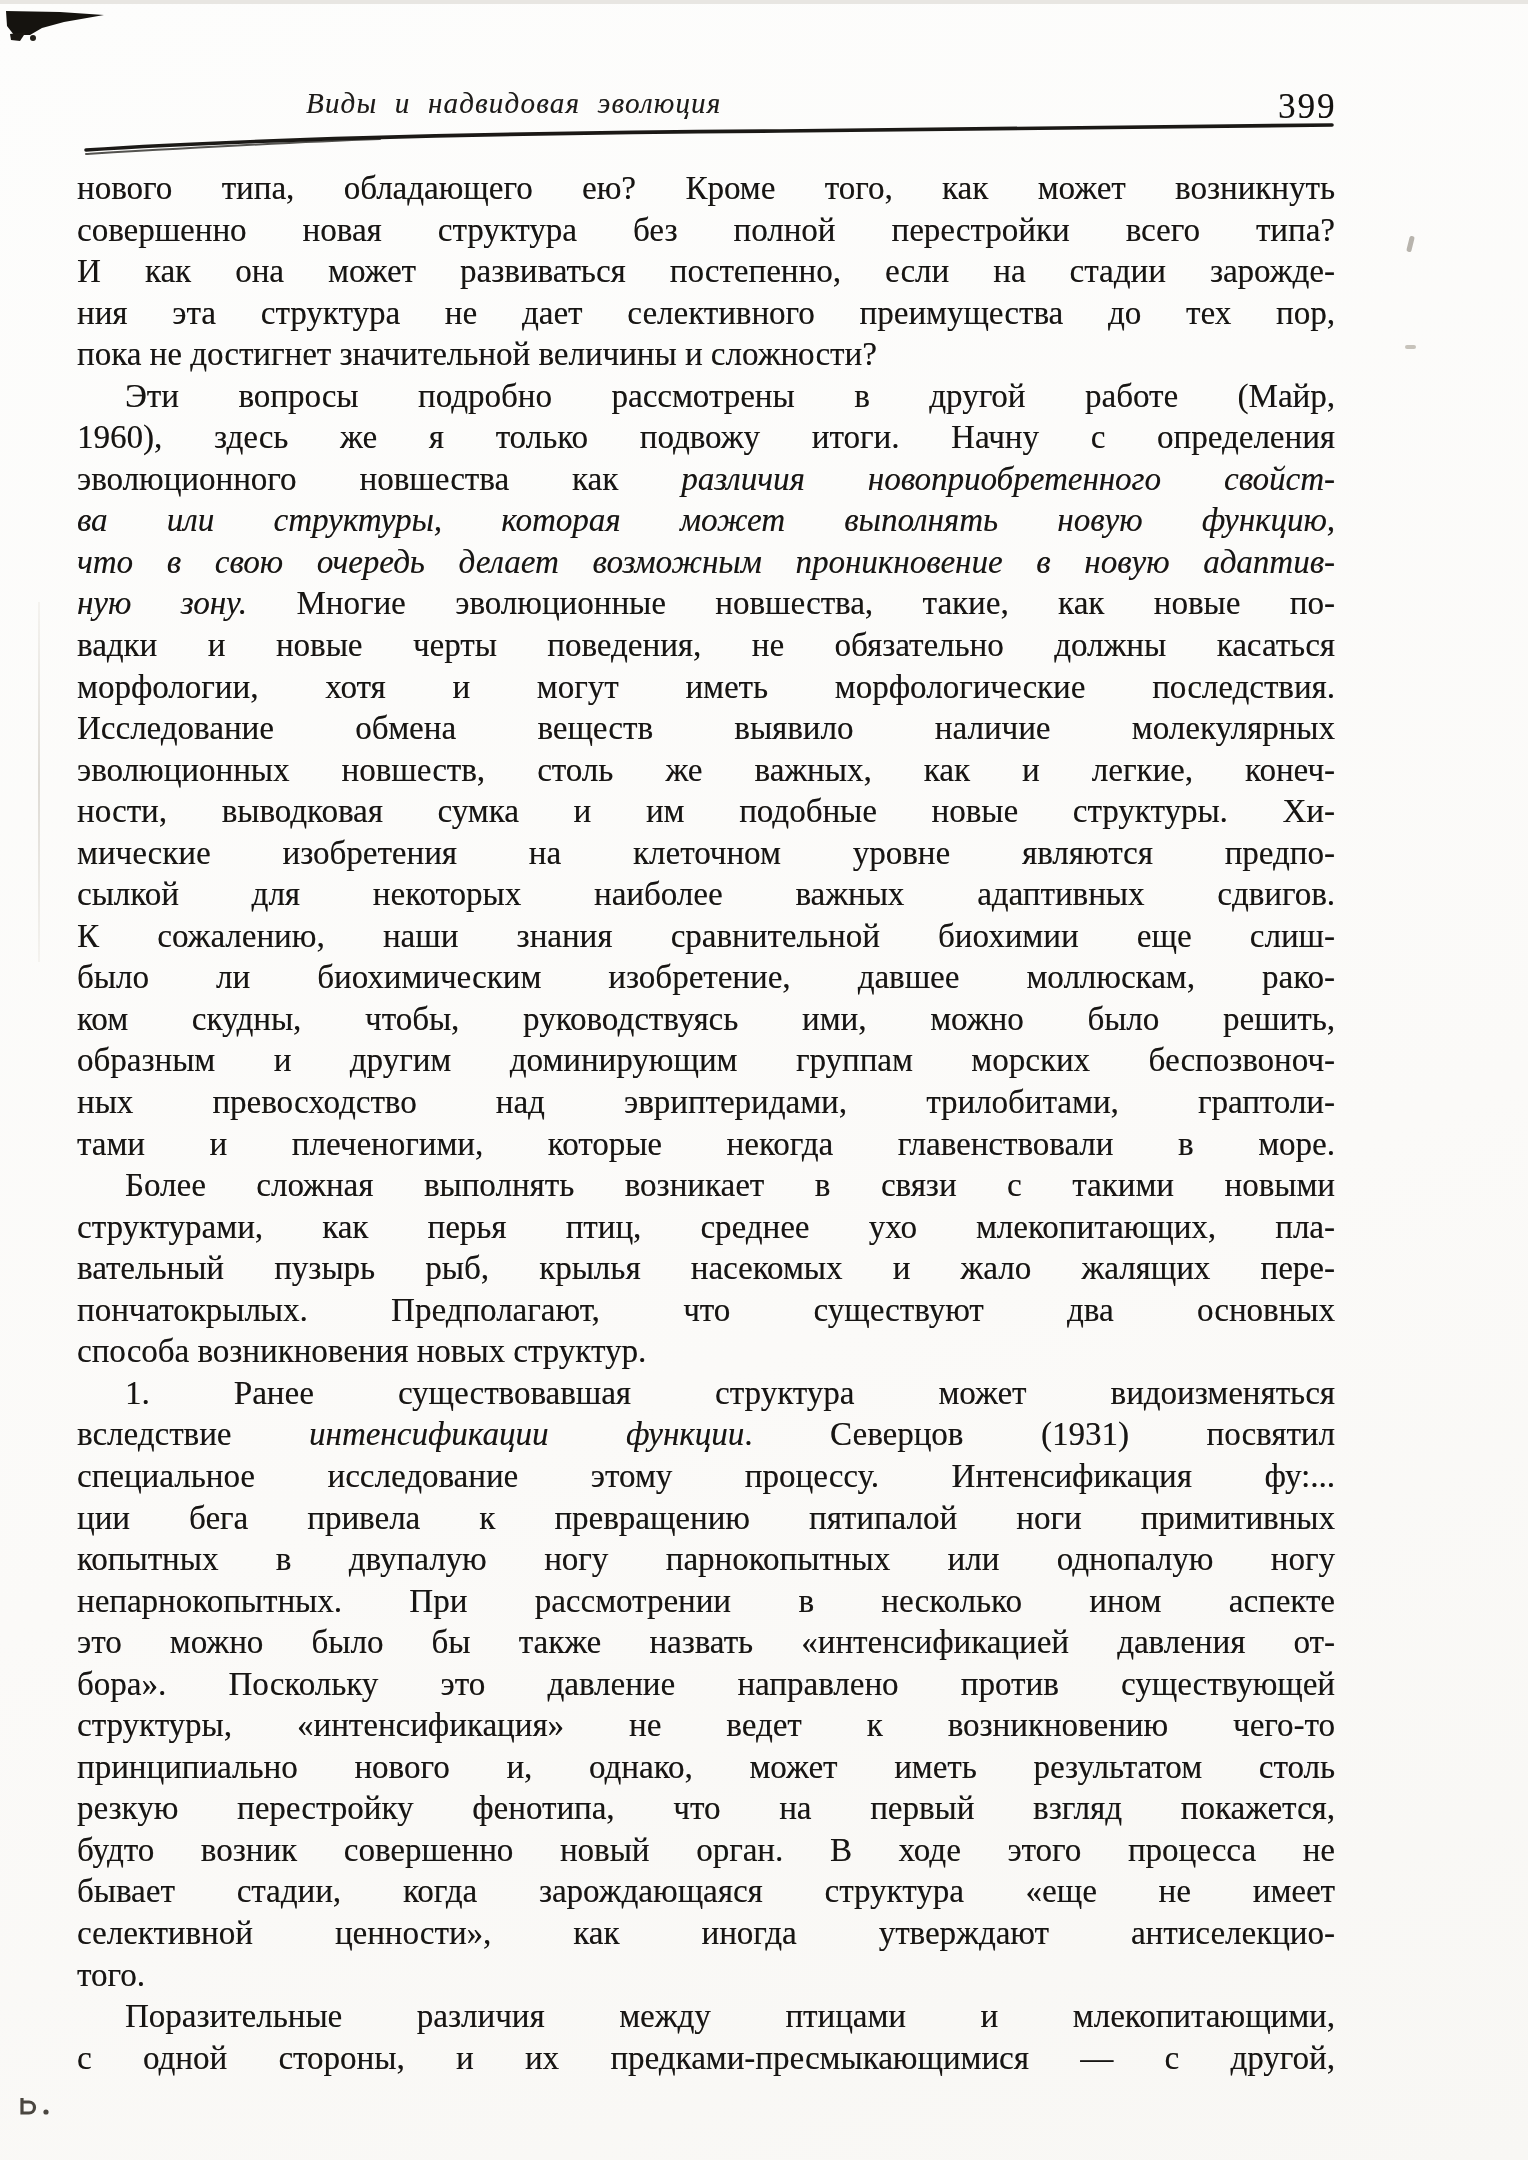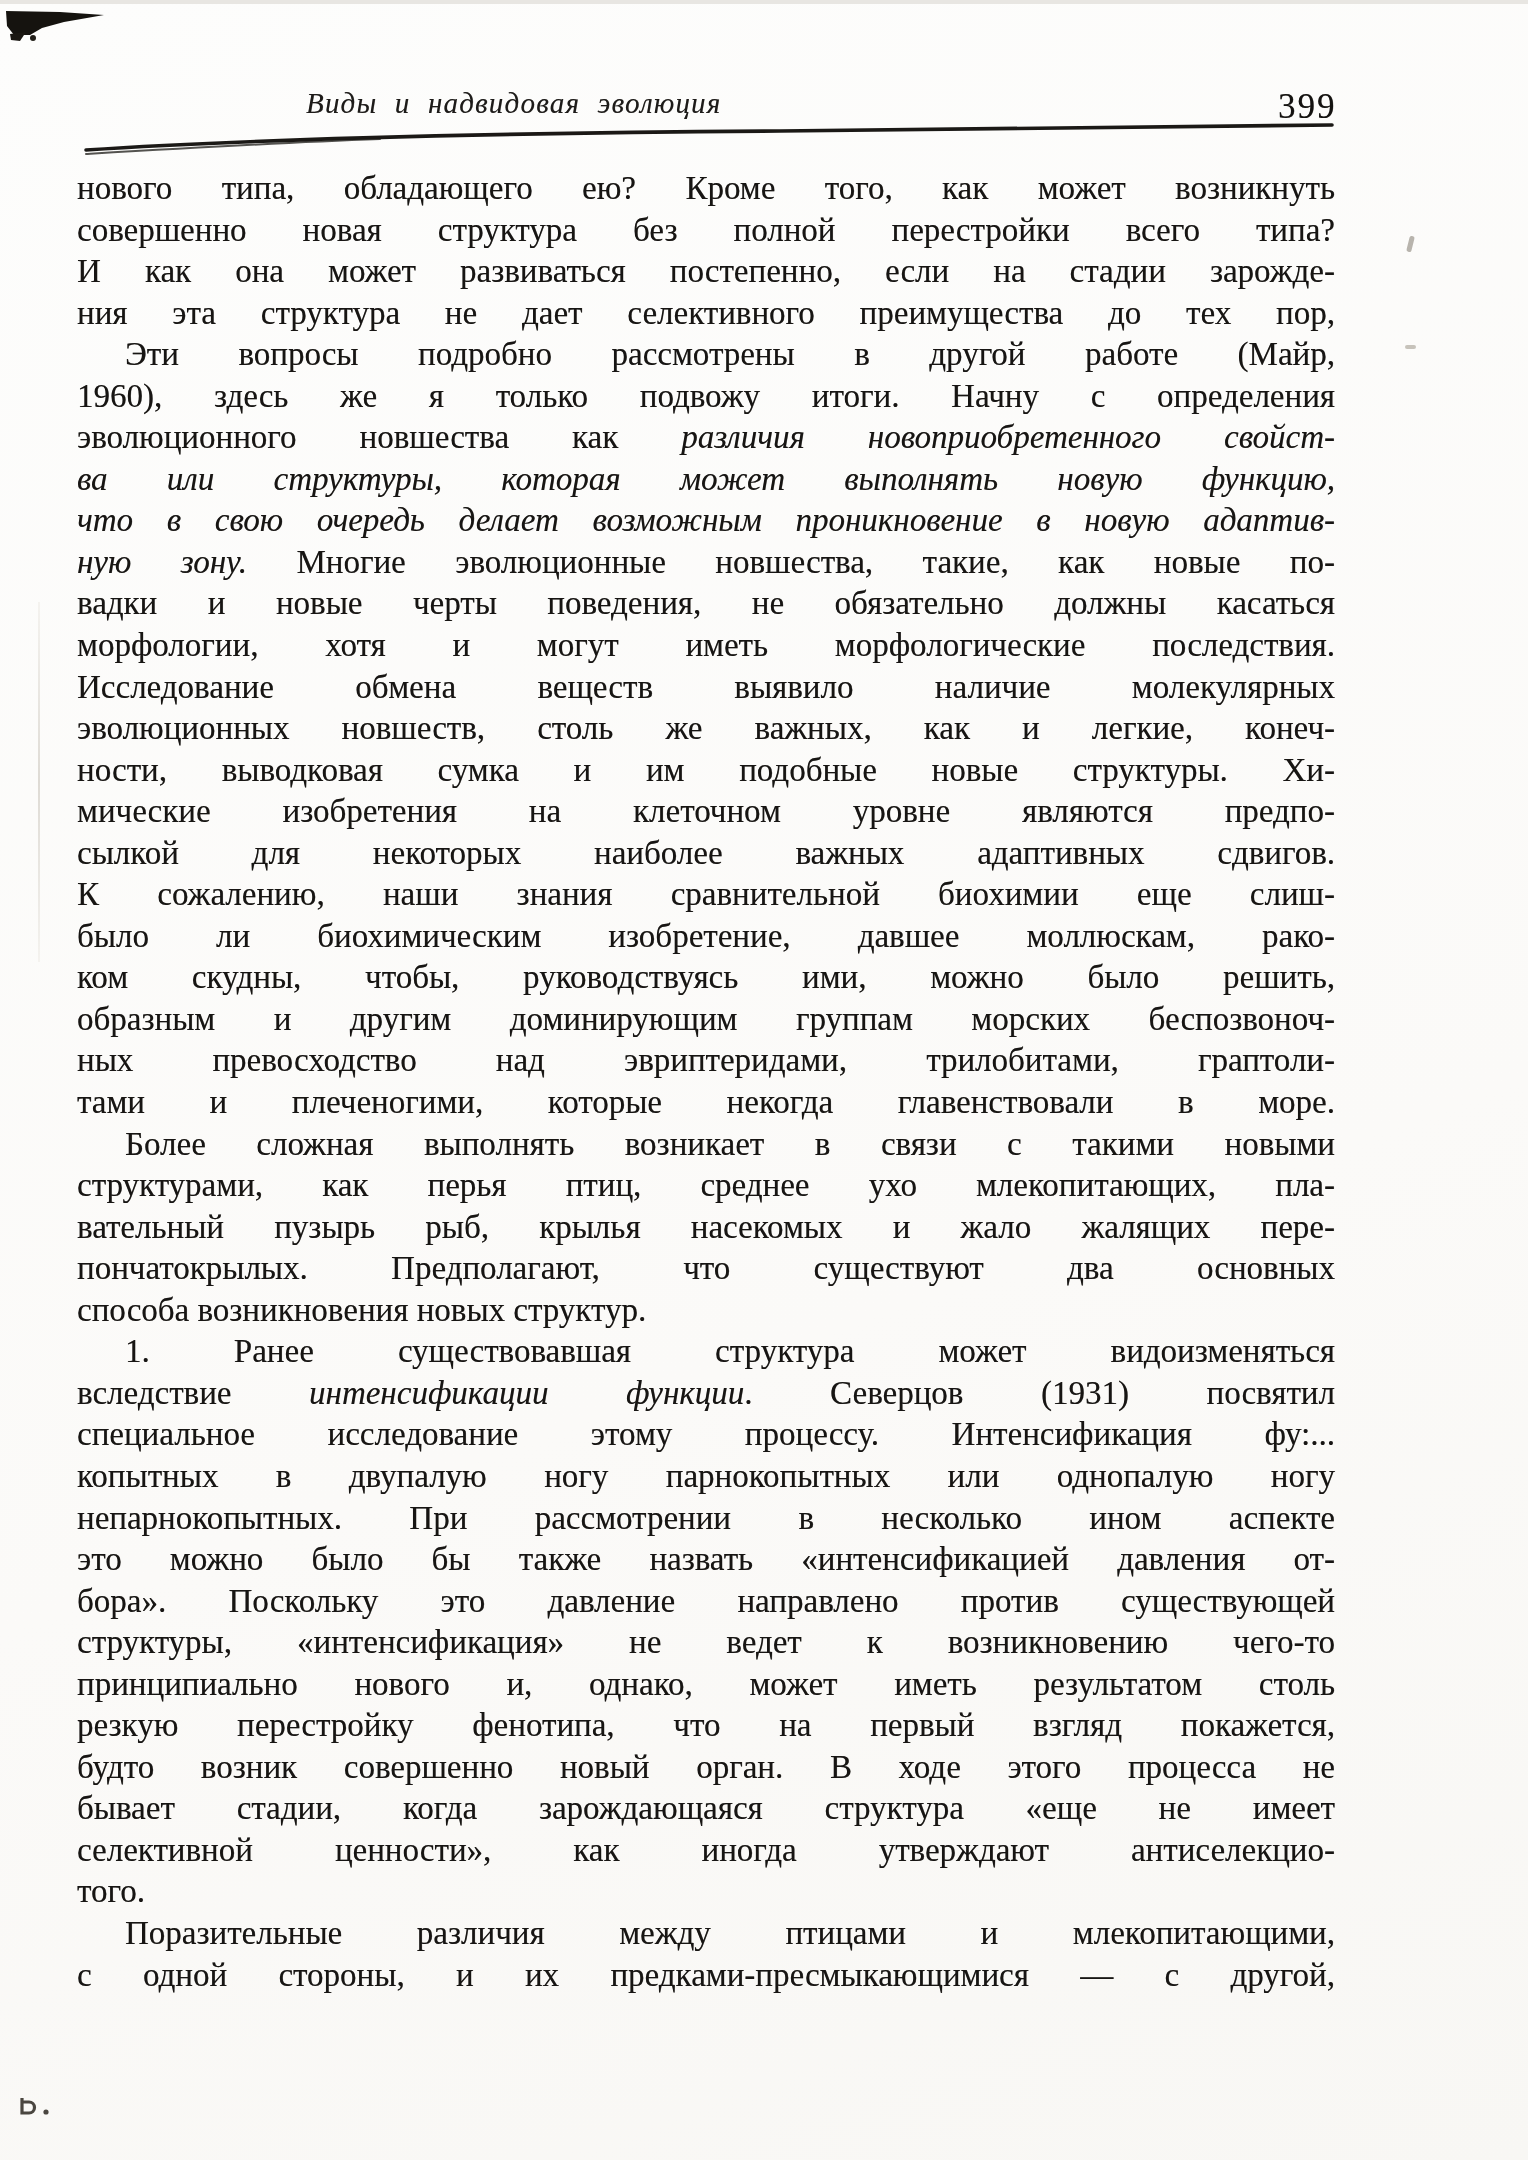--- a/index.html
+++ b/index.html
@@ -94,20 +94,21 @@
   <svg class="rule-svg" width="1528" height="200">
     <path d="M 86 146 C 220 137 460 129 780 127 C 1060 125 1250 123 1332 121" stroke="#1b1916" stroke-width="3.6" fill="none" stroke-linecap="round"></path>
     <path d="M 86 150 C 170 145 270 139 380 135" stroke="#1b1916" stroke-width="2" fill="none" opacity="0.75" stroke-linecap="round"></path>
   </svg>
 
   <div class="body-text">
       <div class="line"><span class="seg">нового типа, обладающего ею? Кроме того, как может возникнуть</span></div>
       <div class="line"><span class="seg">совершенно новая структура без полной перестройки всего типа?</span></div>
       <div class="line"><span class="seg">И как она может развиваться постепенно, если на стадии зарожде-</span></div>
       <div class="line"><span class="seg">ния эта структура не дает селективного преимущества до тех пор,</span></div>
+      <div class="line end"><span class="seg">пока не достигнет значительной величины и сложности?</span></div>
       <div class="line indent"><span class="seg">Эти вопросы подробно рассмотрены в другой работе (Майр,</span></div>
       <div class="line"><span class="seg">1960), здесь же я только подвожу итоги. Начну с определения</span></div>
       <div class="line"><span class="seg">эволюционного новшества как </span><span class="seg italic">различия новоприобретенного свойст-</span></div>
       <div class="line"><span class="seg italic">ва или структуры, которая может выполнять новую функцию,</span></div>
       <div class="line"><span class="seg italic">что в свою очередь делает возможным проникновение в новую адаптив-</span></div>
       <div class="line"><span class="seg italic">ную зону.</span><span class="seg"> Многие эволюционные новшества, такие, как новые по-</span></div>
       <div class="line"><span class="seg">вадки и новые черты поведения, не обязательно должны касаться</span></div>
       <div class="line"><span class="seg">морфологии, хотя и могут иметь морфологические последствия.</span></div>
       <div class="line"><span class="seg">Исследование обмена веществ выявило наличие молекулярных</span></div>
       <div class="line"><span class="seg">эволюционных новшеств, столь же важных, как и легкие, конеч-</span></div>
@@ -121,20 +122,21 @@
       <div class="line"><span class="seg">ных превосходство над эвриптеридами, трилобитами, граптоли-</span></div>
       <div class="line"><span class="seg">тами и плеченогими, которые некогда главенствовали в море.</span></div>
       <div class="line indent"><span class="seg">Более сложная выполнять возникает в связи с такими новыми</span></div>
       <div class="line"><span class="seg">структурами, как перья птиц, среднее ухо млекопитающих, пла-</span></div>
       <div class="line"><span class="seg">вательный пузырь рыб, крылья насекомых и жало жалящих пере-</span></div>
       <div class="line"><span class="seg">пончатокрылых. Предполагают, что существуют два основных</span></div>
       <div class="line end"><span class="seg">способа возникновения новых структур.</span></div>
       <div class="line indent"><span class="seg">1. Ранее существовавшая структура может видоизменяться</span></div>
       <div class="line"><span class="seg">вследствие </span><span class="seg italic">интенсификации функции</span><span class="seg">. Северцов (1931) посвятил</span></div>
       <div class="line"><span class="seg">специальное исследование этому процессу. Интенсификация фу:...</span></div>
+      <div class="line"><span class="seg">ции бега привела к превращению пятипалой ноги примитивных</span></div>
       <div class="line"><span class="seg">копытных в двупалую ногу парнокопытных или однопалую ногу</span></div>
       <div class="line"><span class="seg">непарнокопытных. При рассмотрении в несколько ином аспекте</span></div>
       <div class="line"><span class="seg">это можно было бы также назвать «интенсификацией давления от-</span></div>
       <div class="line"><span class="seg">бора». Поскольку это давление направлено против существующей</span></div>
       <div class="line"><span class="seg">структуры, «интенсификация» не ведет к возникновению чего-то</span></div>
       <div class="line"><span class="seg">принципиально нового и, однако, может иметь результатом столь</span></div>
       <div class="line"><span class="seg">резкую перестройку фенотипа, что на первый взгляд покажется,</span></div>
       <div class="line"><span class="seg">будто возник совершенно новый орган. В ходе этого процесса не</span></div>
       <div class="line"><span class="seg">бывает стадии, когда зарождающаяся структура «еще не имеет</span></div>
       <div class="line"><span class="seg">селективной ценности», как иногда утверждают антиселекцио-</span></div>

